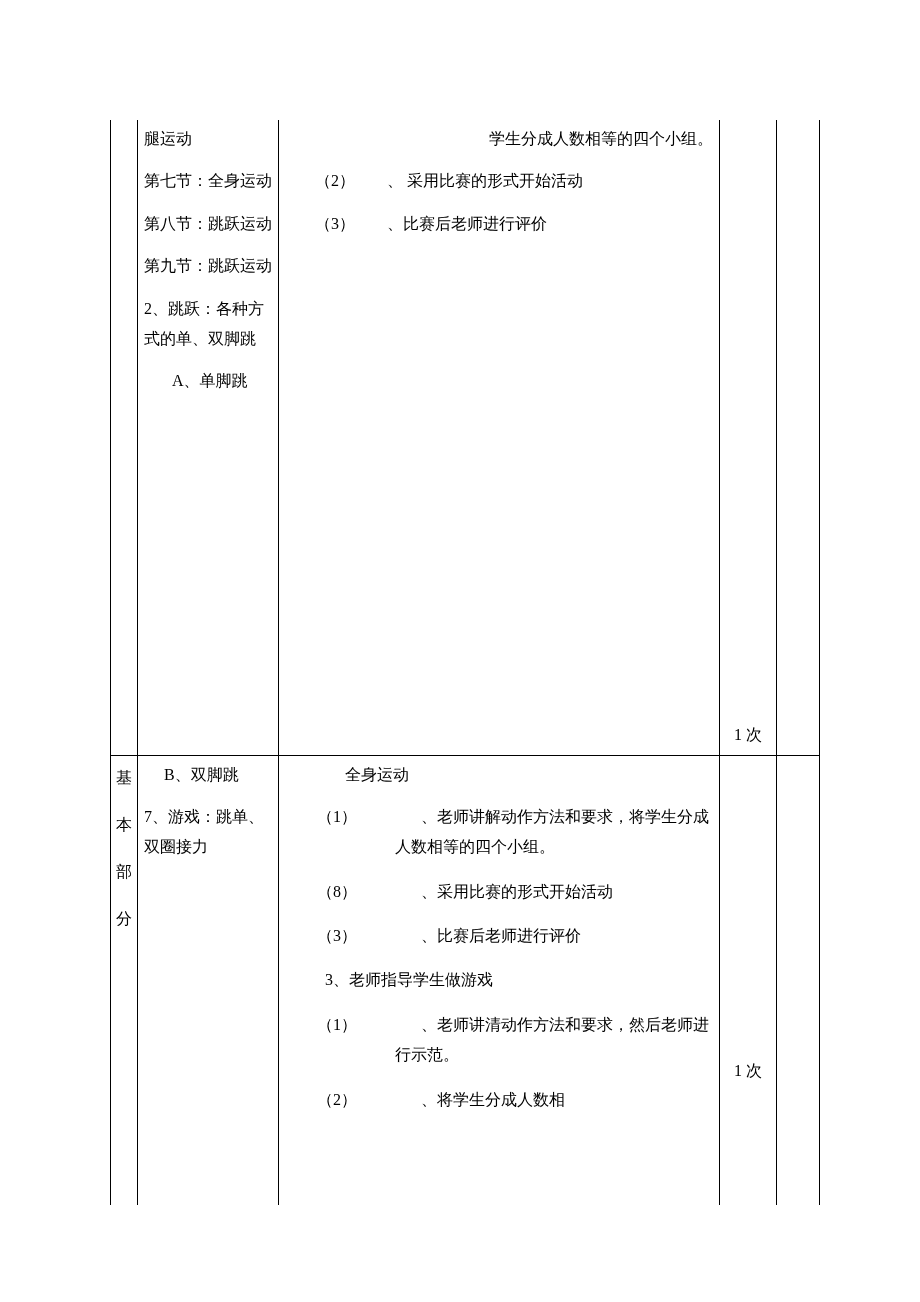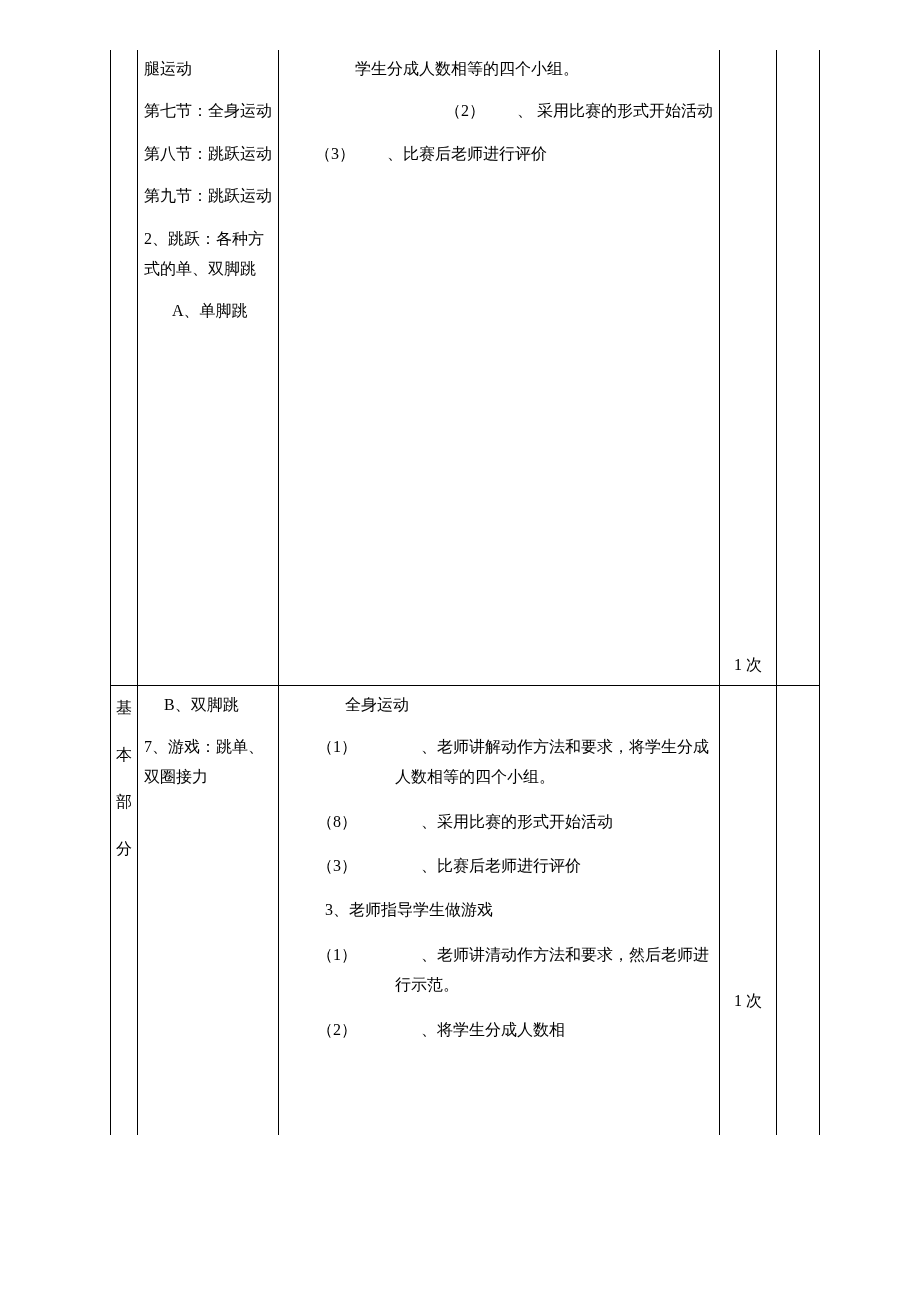--- a/index.html
+++ b/index.html
@@ -8,21 +8,21 @@
     background: #fff;
     font-family: "SimSun", "宋体", serif;
     font-size: 16px;
     color: #000;
   }
   .page {
     width: 920px;
     height: 1302px;
     position: relative;
     box-sizing: border-box;
-    padding: 50px 100px 100px 110px;
+    padding: 120px 100px 100px 110px;
   }
   table {
     border-collapse: collapse;
     width: 100%;
     table-layout: fixed;
   }
   td {
     border: 1px solid #000;
     vertical-align: top;
     padding: 4px 6px;
@@ -51,21 +51,21 @@
     right: 0;
     text-align: center;
   }
   .count-mid {
     position: absolute;
     top: 300px;
     left: 0;
     right: 0;
     text-align: center;
   }
-  .center-line { text-align: left; padding-left: 70px; }
+  .center-line { text-align: right; padding-left: 70px; }
   .p { margin: 0 0 12px 0; }
   .num-item-wide { padding-left: 110px; text-indent: -78px; margin: 0 0 14px 0; }
   .sub-line { padding-left: 40px; margin: 12px 0 14px 0; }
   .row1-h { height: 635px; }
   .row2-h { height: 450px; }
   .vlabel span { display: block; }
 </style>
 </head>
 <body>
 
@@ -80,21 +80,21 @@
         <div class="p">第七节：全身运动</div>
         <div class="p">第八节：跳跃运动</div>
         <div class="p">第九节：跳跃运动</div>
         <div class="p" style="padding-left:0;">
           <span>2、跳跃：各种方式的单、双脚跳</span>
         </div>
         <div class="p" style="padding-left:28px;">A、单脚跳</div>
       </td>
       <td class="no-top" colspan="1">
         <div class="center-line p">学生分成人数相等的四个小组。</div>
-        <div class="p" style="padding-left:30px;text-align:right;">（2）　　、 采用比赛的形式开始活动</div>
+        <div class="p" style="padding-left:30px;">（2）　　、 采用比赛的形式开始活动</div>
         <div class="p" style="padding-left:30px;">（3）　　、比赛后老师进行评价</div>
       </td>
       <td class="col-count no-top count-cell">
         <div class="count-bottom">1 次</div>
       </td>
       <td class="col-last no-top"></td>
     </tr>
 
     <tr class="row2-h">
       <td class="col-label no-bottom vlabel">

